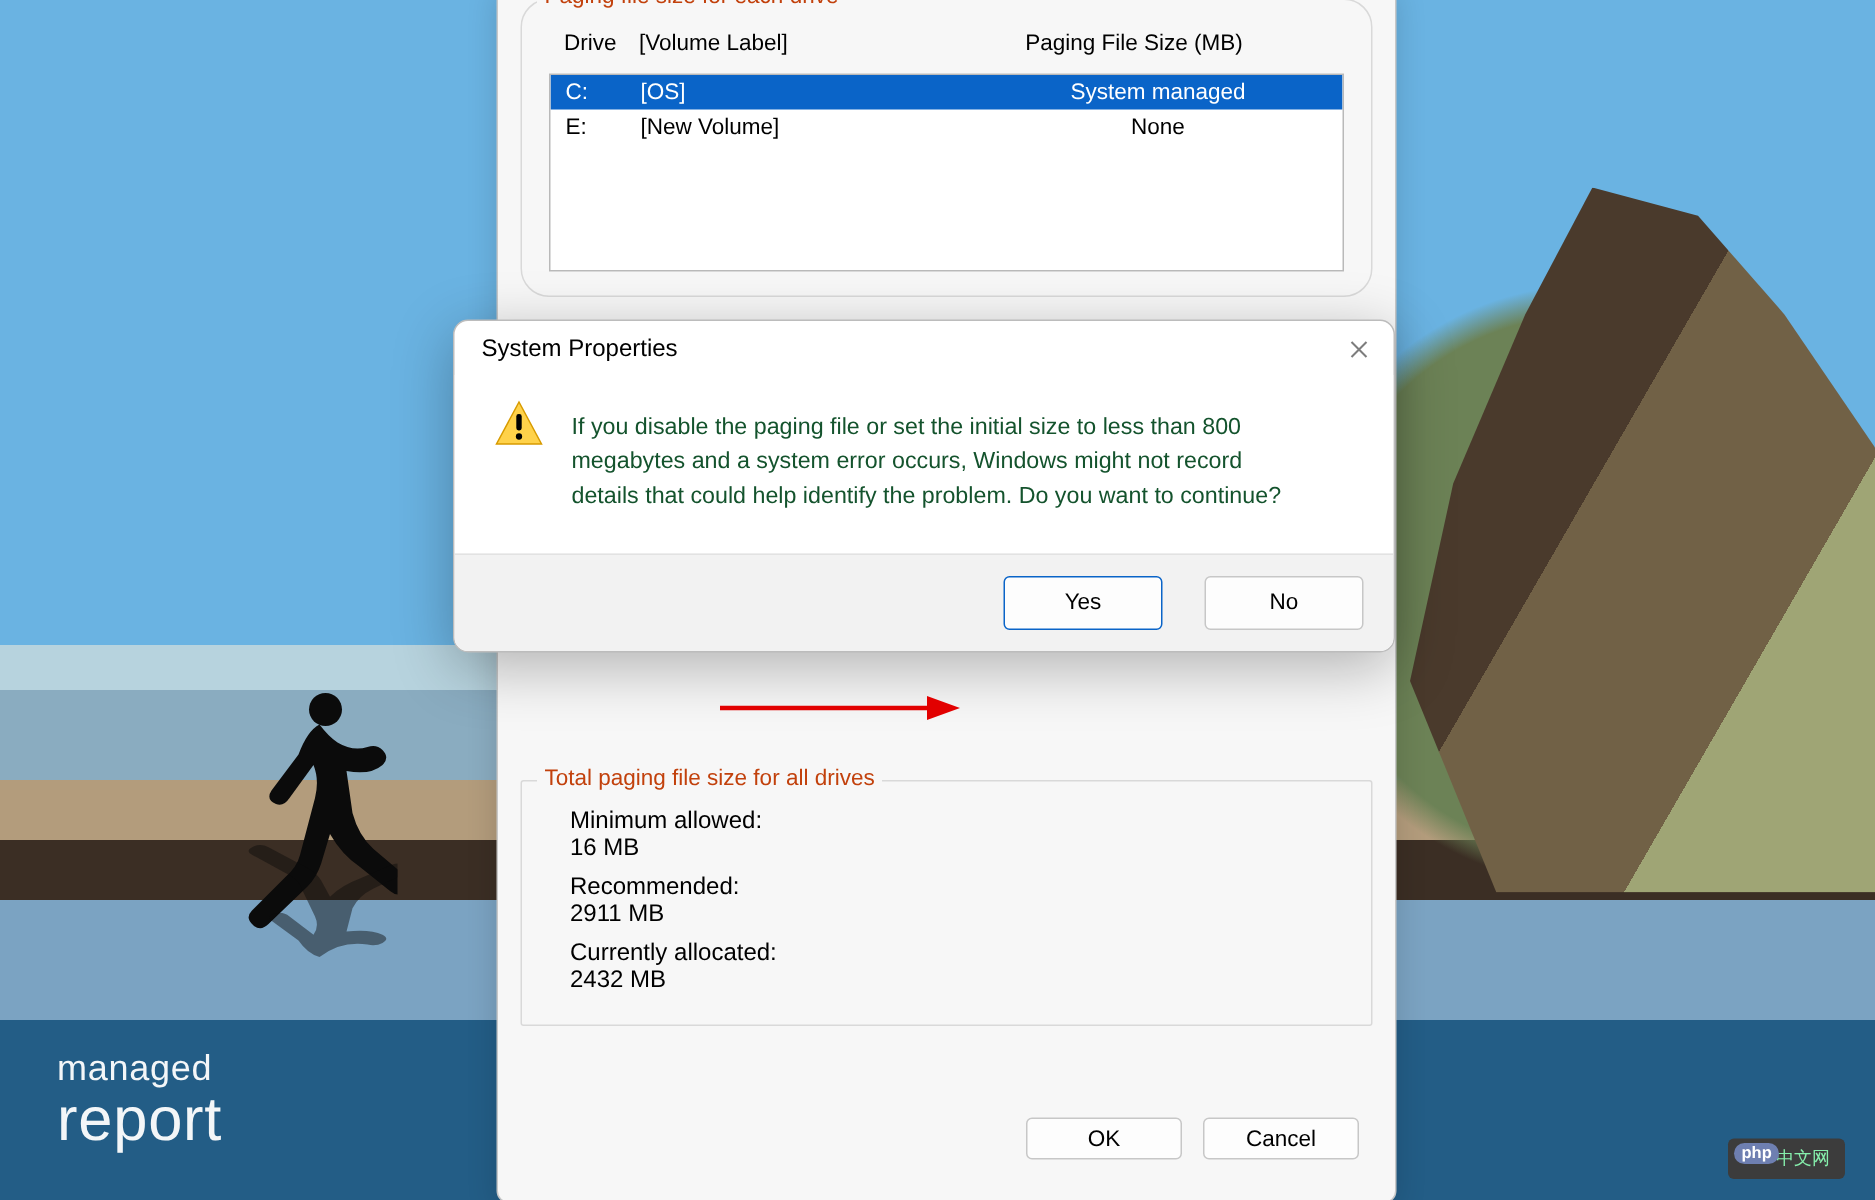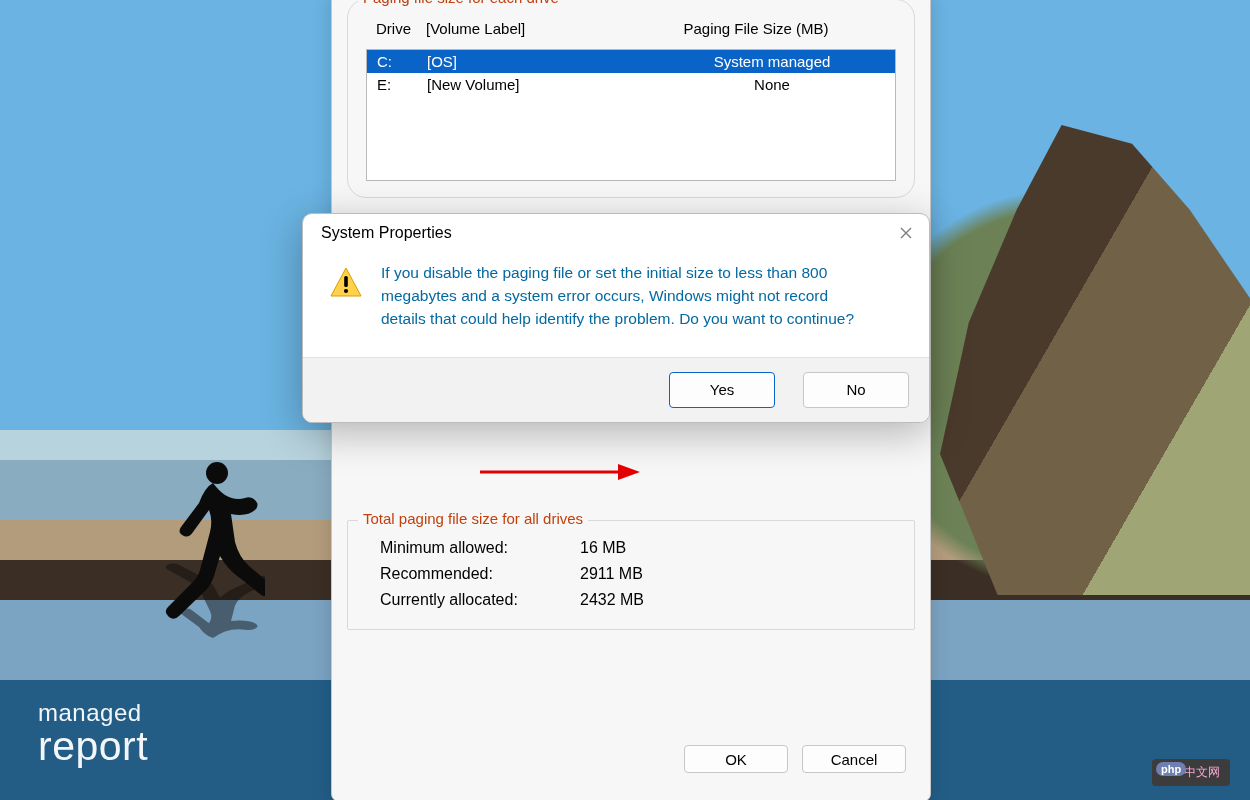--- a/index.html
+++ b/index.html
@@ -7,47 +7,47 @@
 .desktop{position:relative;width:1250px;height:800px;
   background:
     radial-gradient(circle at 1060px 390px,#7e9168 0 90px,#6c8256 90px 180px,transparent 200px),
     linear-gradient(#6ab3e2 0 430px,#b7d3de 430px 460px,#8aacc0 460px 520px,#b39c7c 520px 560px,#3b2e24 560px 600px,#7ba3c2 600px 680px,#235d86 680px 800px);
 }
 .rock{position:absolute;left:940px;top:125px;width:320px;height:470px;background:linear-gradient(120deg,#4a3a2c 0 40%,#716146 40% 70%,#9fa575 70% 100%);clip-path:polygon(18% 100%,0 70%,9% 42%,24% 18%,38% 0,60% 4%,78% 18%,100% 40%,100% 100%);}
 .runner{position:absolute;left:155px;top:455px;width:110px;height:200px;}
 .runner svg{width:100%;height:100%;}
 .logo-wr{position:absolute;left:38px;bottom:32px;color:#fff;font-weight:300;font-size:24px;line-height:1.05;letter-spacing:.5px;opacity:.95;font-family:"Segoe UI Light","Segoe UI",Arial;}
 .logo-wr .r{font-size:41px;}
-.logo-php{position:absolute;right:20px;bottom:14px;background:#3c3c3c;color:#f9a8d4;font-size:12px;padding:5px 10px 5px 32px;border-radius:4px;display:flex;align-items:flex-start;gap:6px;}
+.logo-php{position:absolute;right:20px;bottom:14px;background:#3c3c3c;color:#86efac;font-size:12px;padding:5px 10px 5px 32px;border-radius:4px;display:flex;align-items:flex-start;gap:6px;}
 .logo-php::before{content:"php";position:absolute;left:4px;top:3px;font-weight:bold;background:#6e7fb1;color:#fff;padding:1px 5px;border-radius:10px;font-size:11px;}
 
 .vm-window{position:absolute;left:331px;top:-10px;width:598px;height:810px;background:#f7f7f7;border:1px solid #c7c7c7;border-radius:8px;box-shadow:0 4px 20px rgba(0,0,0,.15);}
 .vm-inner{position:absolute;left:15px;right:15px;top:0;bottom:18px;}
 .groupbox{border:1px solid #d9d9d9;border-radius:2px;padding:14px 18px 16px;position:relative;margin-top:12px;background:#f7f7f7;}
 .groupbox>.legend{position:absolute;top:-11px;left:10px;background:#f7f7f7;padding:0 5px;font-size:15px;color:#c2410c;}
 
 .drive-list{border:1px solid #b9b9b9;background:#fff;height:130px;margin-top:8px;overflow:hidden;}
 .drive-head{display:flex;padding:6px 10px 4px;color:#000;font-size:15px;}
 .col-d{width:50px;} .col-v{width:200px;} .col-p{flex:1;text-align:center;}
 .drive-row{display:flex;padding:3px 10px;font-size:15px;}
 .drive-row.sel{background:#0a64c8;color:#fff;}
 .drive-row .col-p{padding-left:32px;}
 
-.tot-row{display:flex;padding:4px 8px 4px 14px;font-size:16px;}
+.tot-row{display:flex;padding:4px 8px 4px 14px;font-size:16px;flex-direction:column;}
 .tot-row .tl{width:200px;} .tot-row .tv{}
 
 .vm-buttons{position:absolute;right:24px;bottom:28px;display:flex;gap:14px;}
 .btn{min-width:104px;height:28px;border:1px solid #c7c7c7;background:#fdfdfd;border-radius:4px;font-size:15px;font-family:inherit;cursor:pointer;}
 
 .msgbox{position:absolute;left:302px;top:213px;width:626px;background:#fff;border:1px solid #bcbcbc;border-radius:10px;box-shadow:0 10px 40px rgba(0,0,0,.28);overflow:hidden;}
 .msgbox .titlebar{display:flex;justify-content:space-between;padding:10px 14px 8px 18px;font-size:16px;}
 .closex{width:18px;height:18px;display:flex;align-items:center;justify-content:center;color:#7d7d7d;font-size:18px;cursor:pointer;}
 .msgbody{display:flex;gap:18px;padding:12px 26px 26px 26px;background:#fff;}
 .warn-icon{width:34px;height:34px;flex:0 0 34px;margin-top:4px;}
-.msgtext{font-size:15.5px;line-height:1.48;color:#0369a1;max-width:480px;}
+.msgtext{font-size:15.5px;line-height:1.48;color:#14532d;max-width:480px;margin-top:12px;}
 .msgfoot{background:#f2f2f2;border-top:1px solid #e2e2e2;padding:14px 20px;display:flex;justify-content:flex-end;gap:16px;}
 .dlg-btn{width:106px;height:36px;border:1px solid #c7c7c7;background:#fdfdfd;border-radius:4px;font-size:15px;font-family:inherit;cursor:pointer;margin-left:12px;}
 .dlg-btn.primary{border:1.5px solid #0a64c8;}
 
 .arrow-ann{position:absolute;left:478px;top:461px;width:165px;height:22px;pointer-events:none;}
 .arrow-ann svg{width:100%;height:100%;}
 </style>
 </head>
 <body>
 

